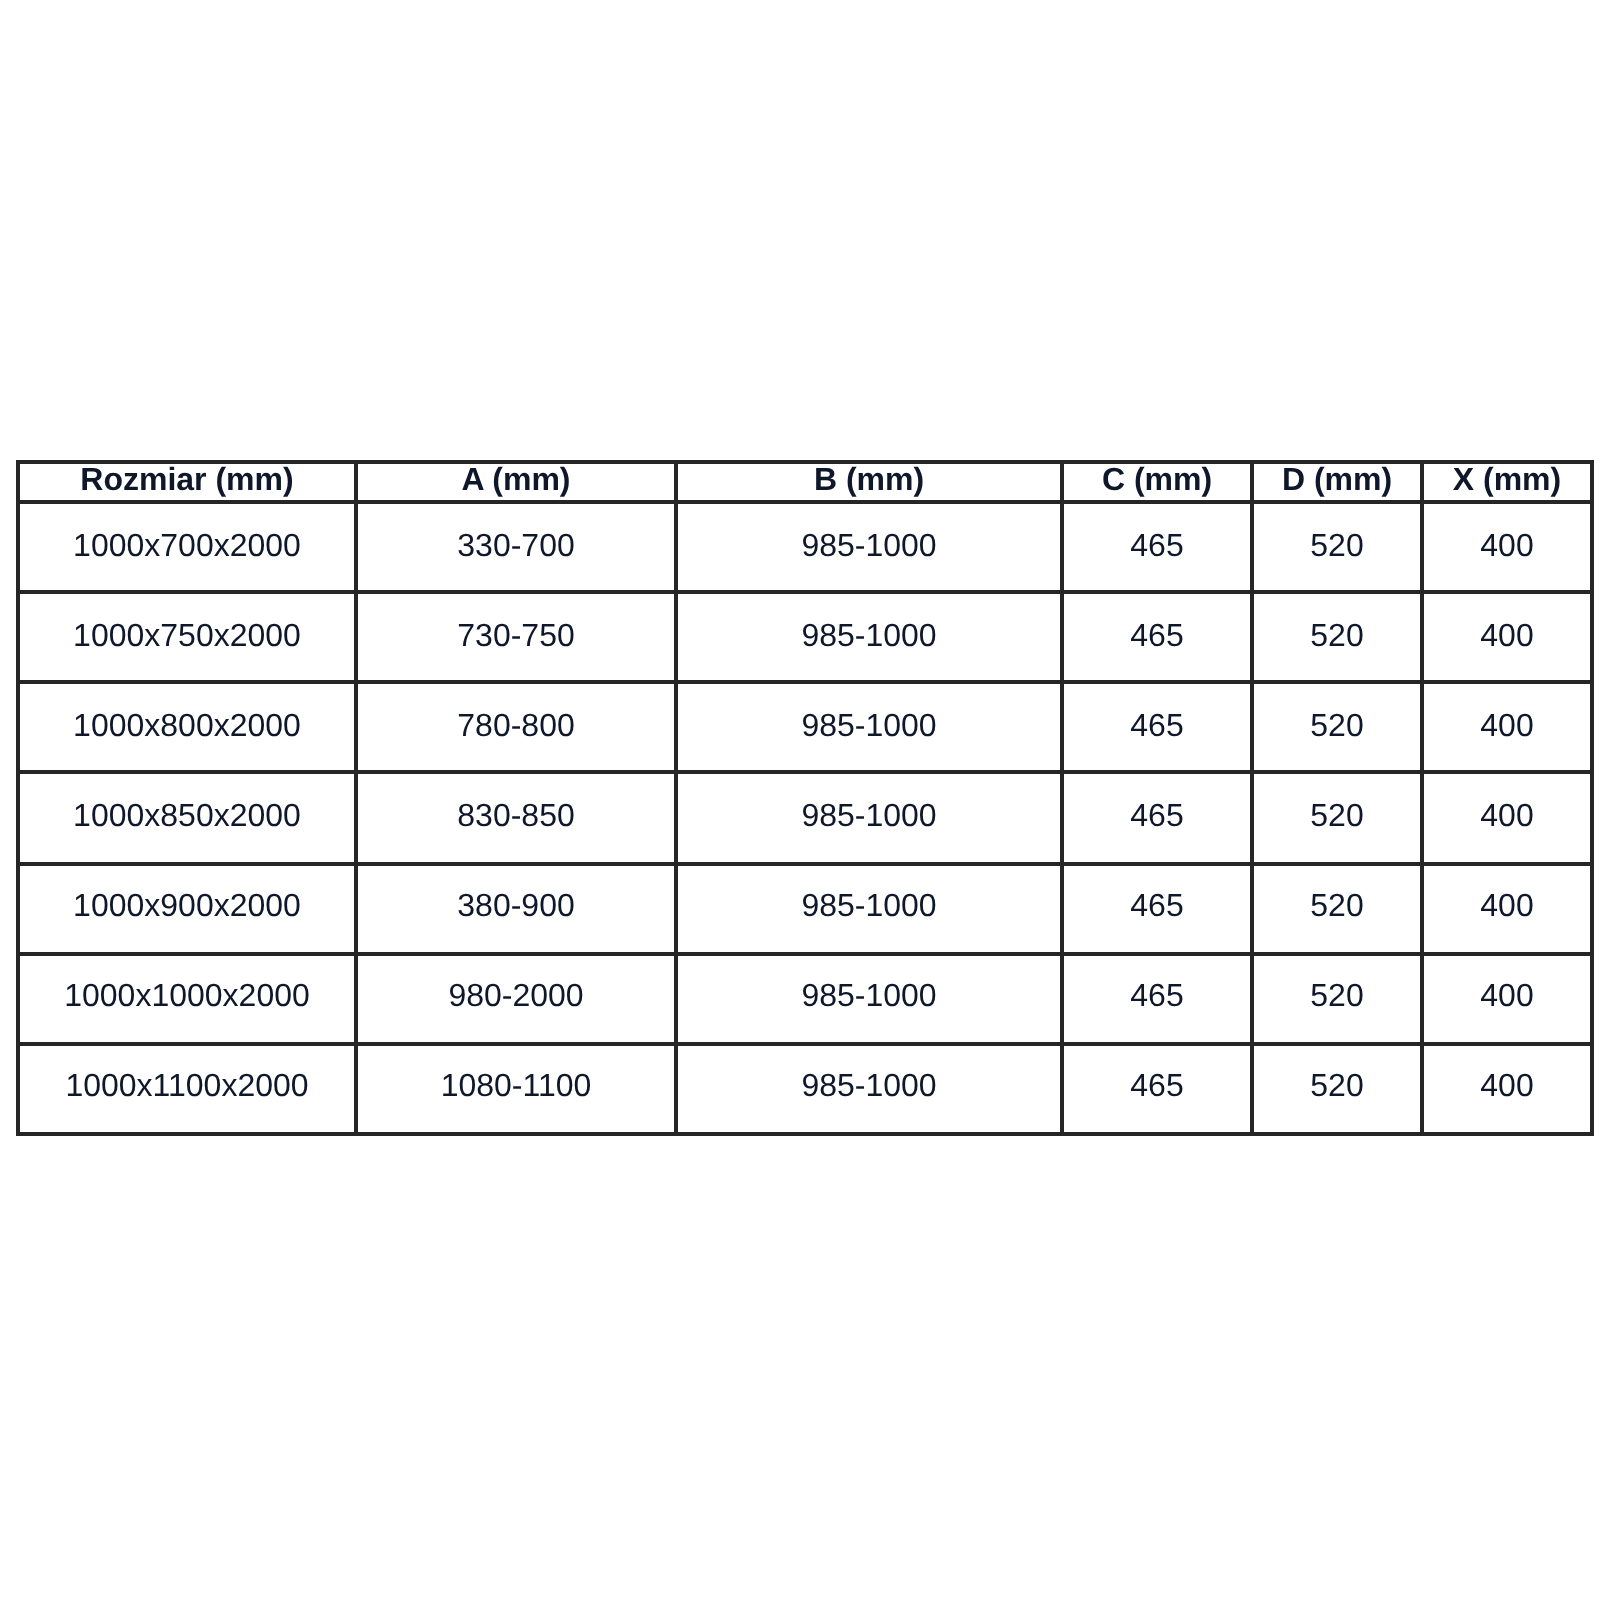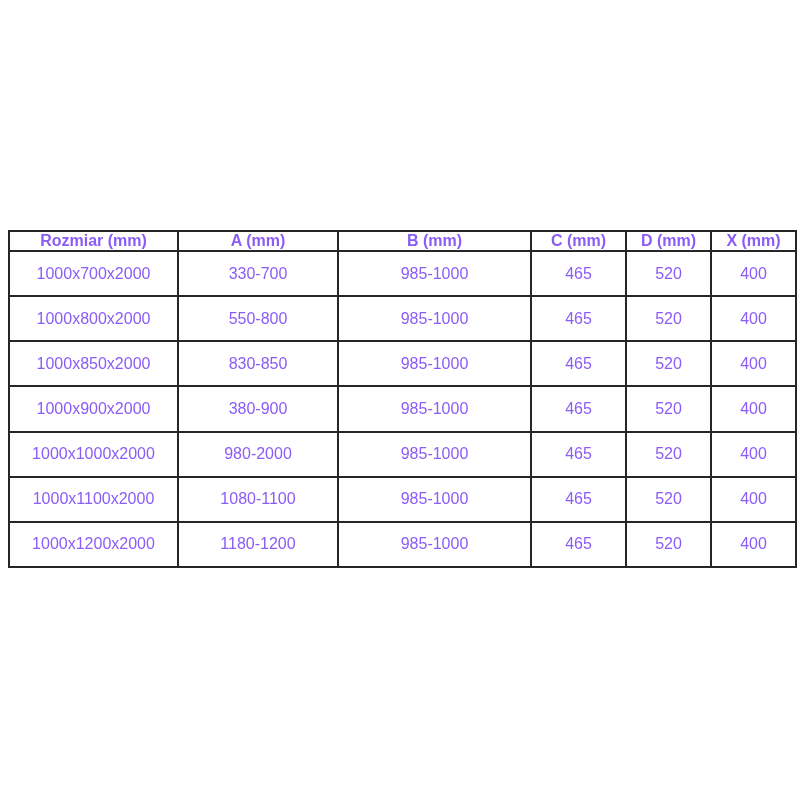--- a/index.html
+++ b/index.html
@@ -17,21 +17,21 @@
     top: 230px;
     width: 787px;
     height: 338px;
     border-collapse: collapse;
     table-layout: fixed;
   }
   .spec-table th, .spec-table td {
     border: 2px solid #262626;
     text-align: center;
     vertical-align: middle;
-    color: #8b5cf6;
+    color: #0f172a;
     padding: 0;
     overflow: hidden;
     white-space: nowrap;
   }
   .spec-table th {
     font-weight: bold;
     font-size: 16px;
   }
   .spec-table td {
     font-weight: normal;
@@ -63,22 +63,30 @@
   <tbody>
     <tr>
       <td>1000x700x2000</td>
       <td>330-700</td>
       <td>985-1000</td>
       <td>465</td>
       <td>520</td>
       <td>400</td>
     </tr>
     <tr>
+      <td>1000x750x2000</td>
+      <td>730-750</td>
+      <td>985-1000</td>
+      <td>465</td>
+      <td>520</td>
+      <td>400</td>
+    </tr>
+    <tr>
       <td>1000x800x2000</td>
-      <td>550-800</td>
+      <td>780-800</td>
       <td>985-1000</td>
       <td>465</td>
       <td>520</td>
       <td>400</td>
     </tr>
     <tr>
       <td>1000x850x2000</td>
       <td>830-850</td>
       <td>985-1000</td>
       <td>465</td>
@@ -102,22 +110,14 @@
       <td>400</td>
     </tr>
     <tr>
       <td>1000x1100x2000</td>
       <td>1080-1100</td>
       <td>985-1000</td>
       <td>465</td>
       <td>520</td>
       <td>400</td>
     </tr>
-    <tr>
-      <td>1000x1200x2000</td>
-      <td>1180-1200</td>
-      <td>985-1000</td>
-      <td>465</td>
-      <td>520</td>
-      <td>400</td>
-    </tr>
   </tbody>
 </table>
 
 </body></html>

